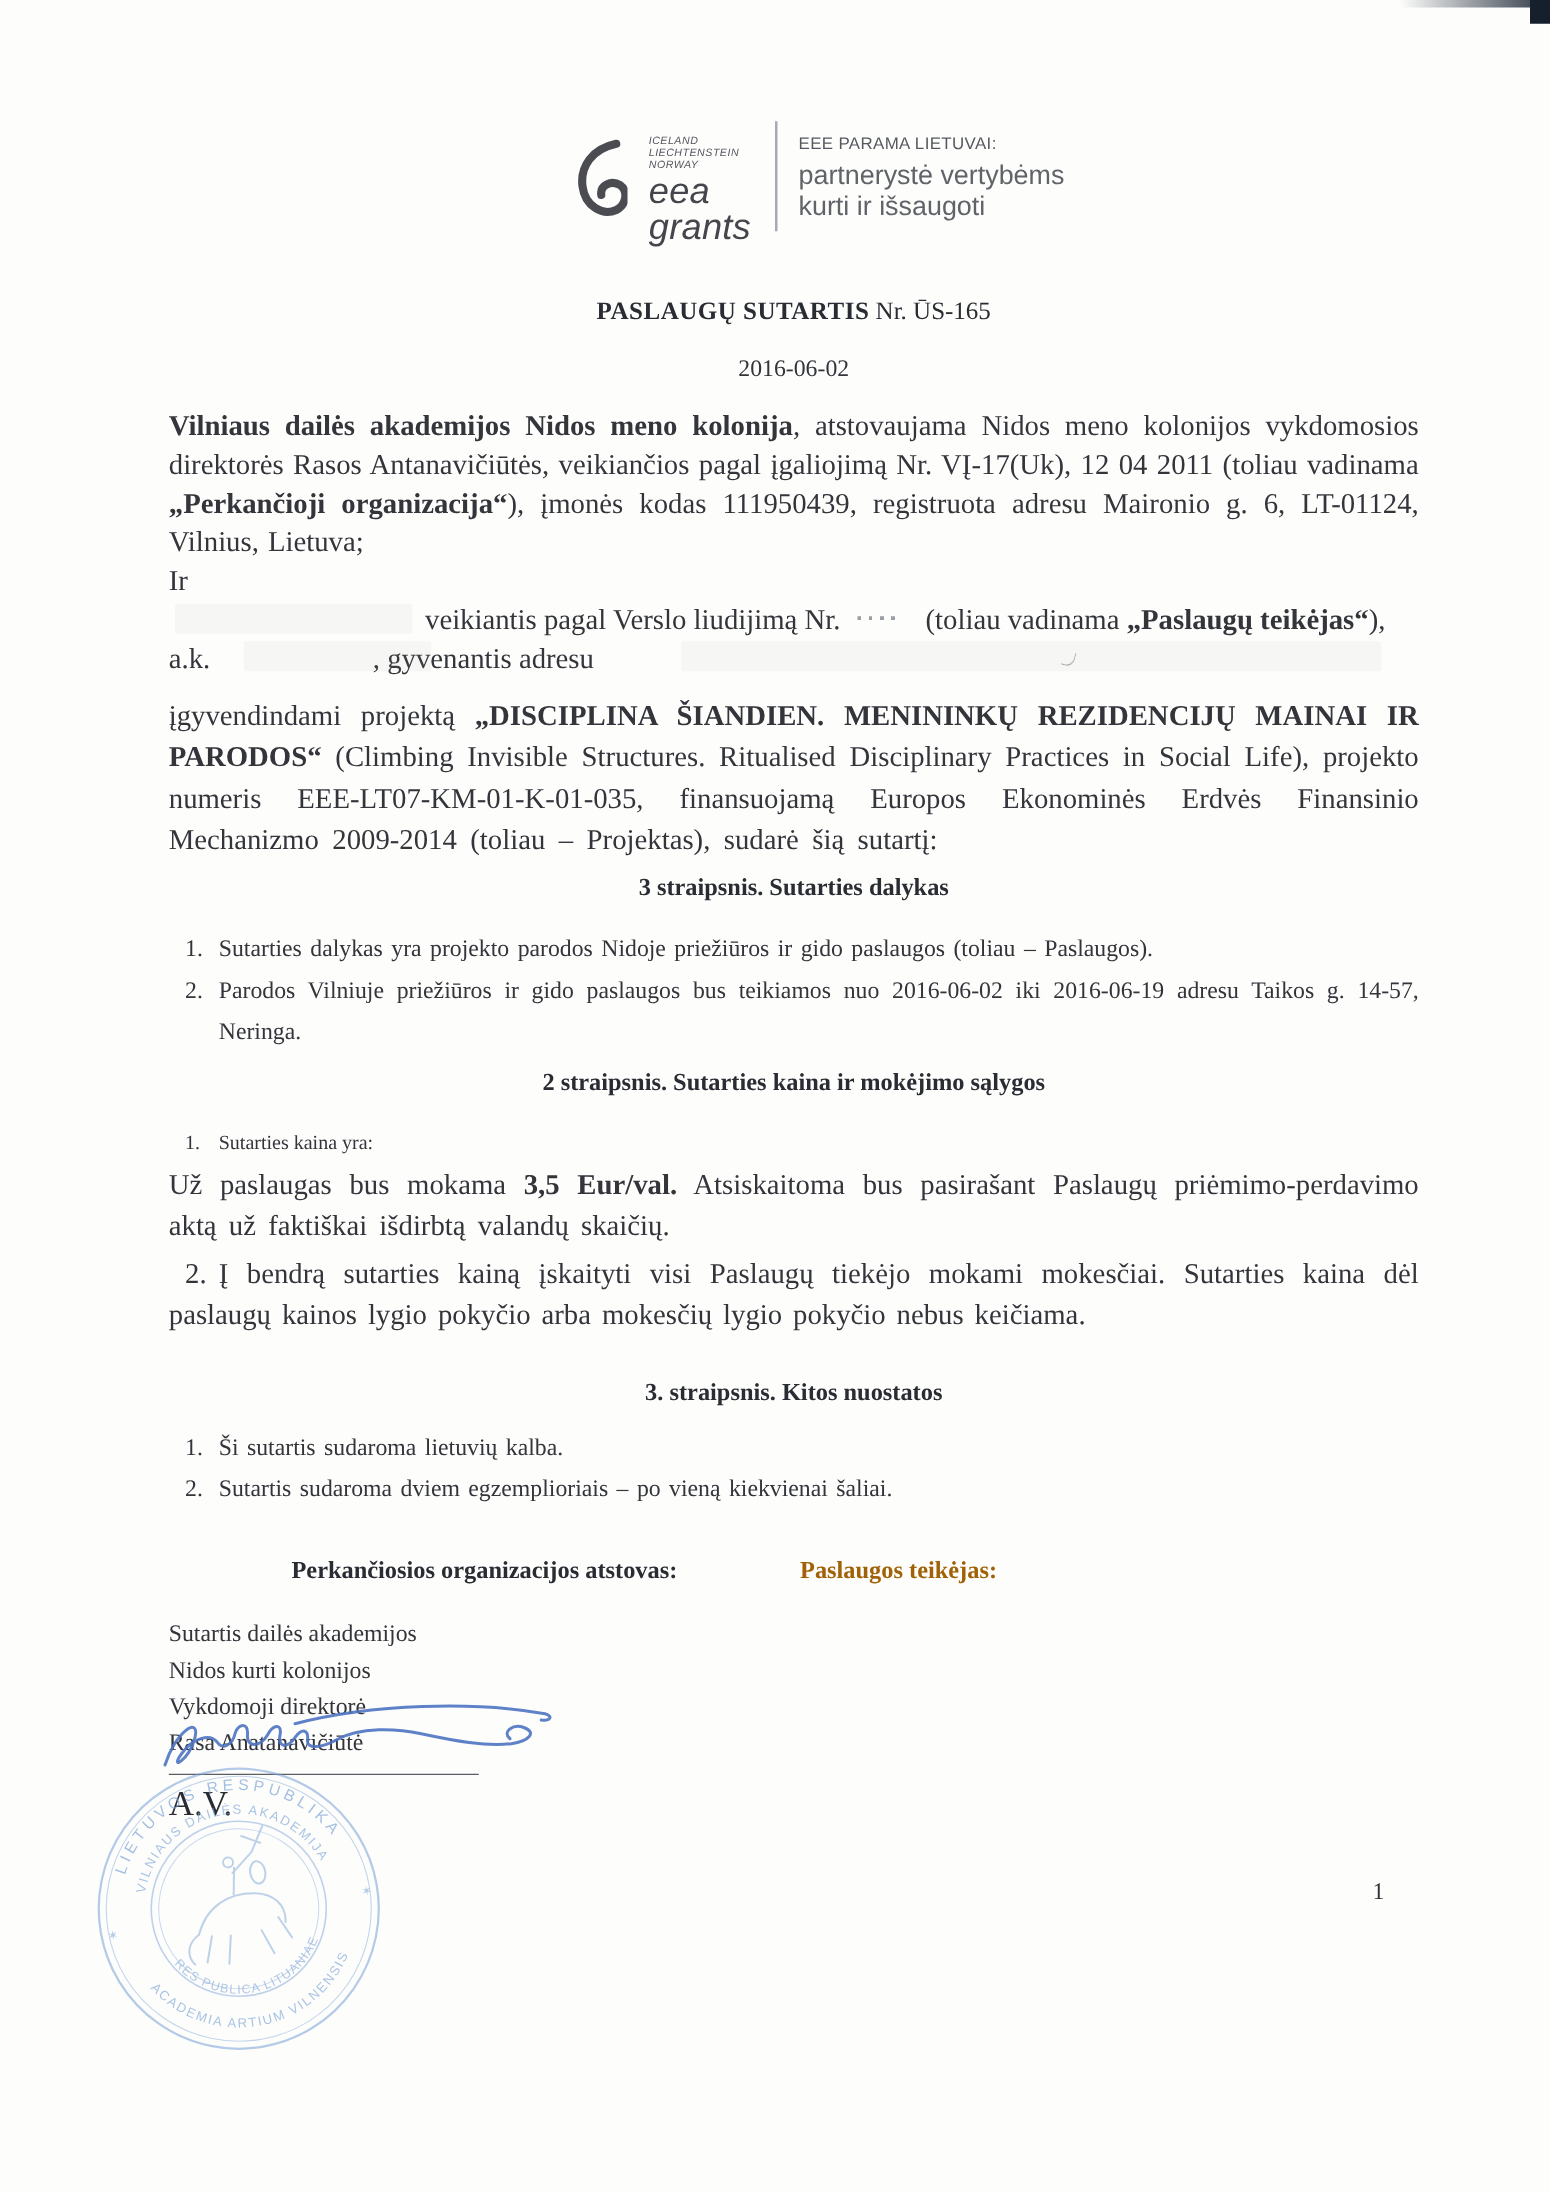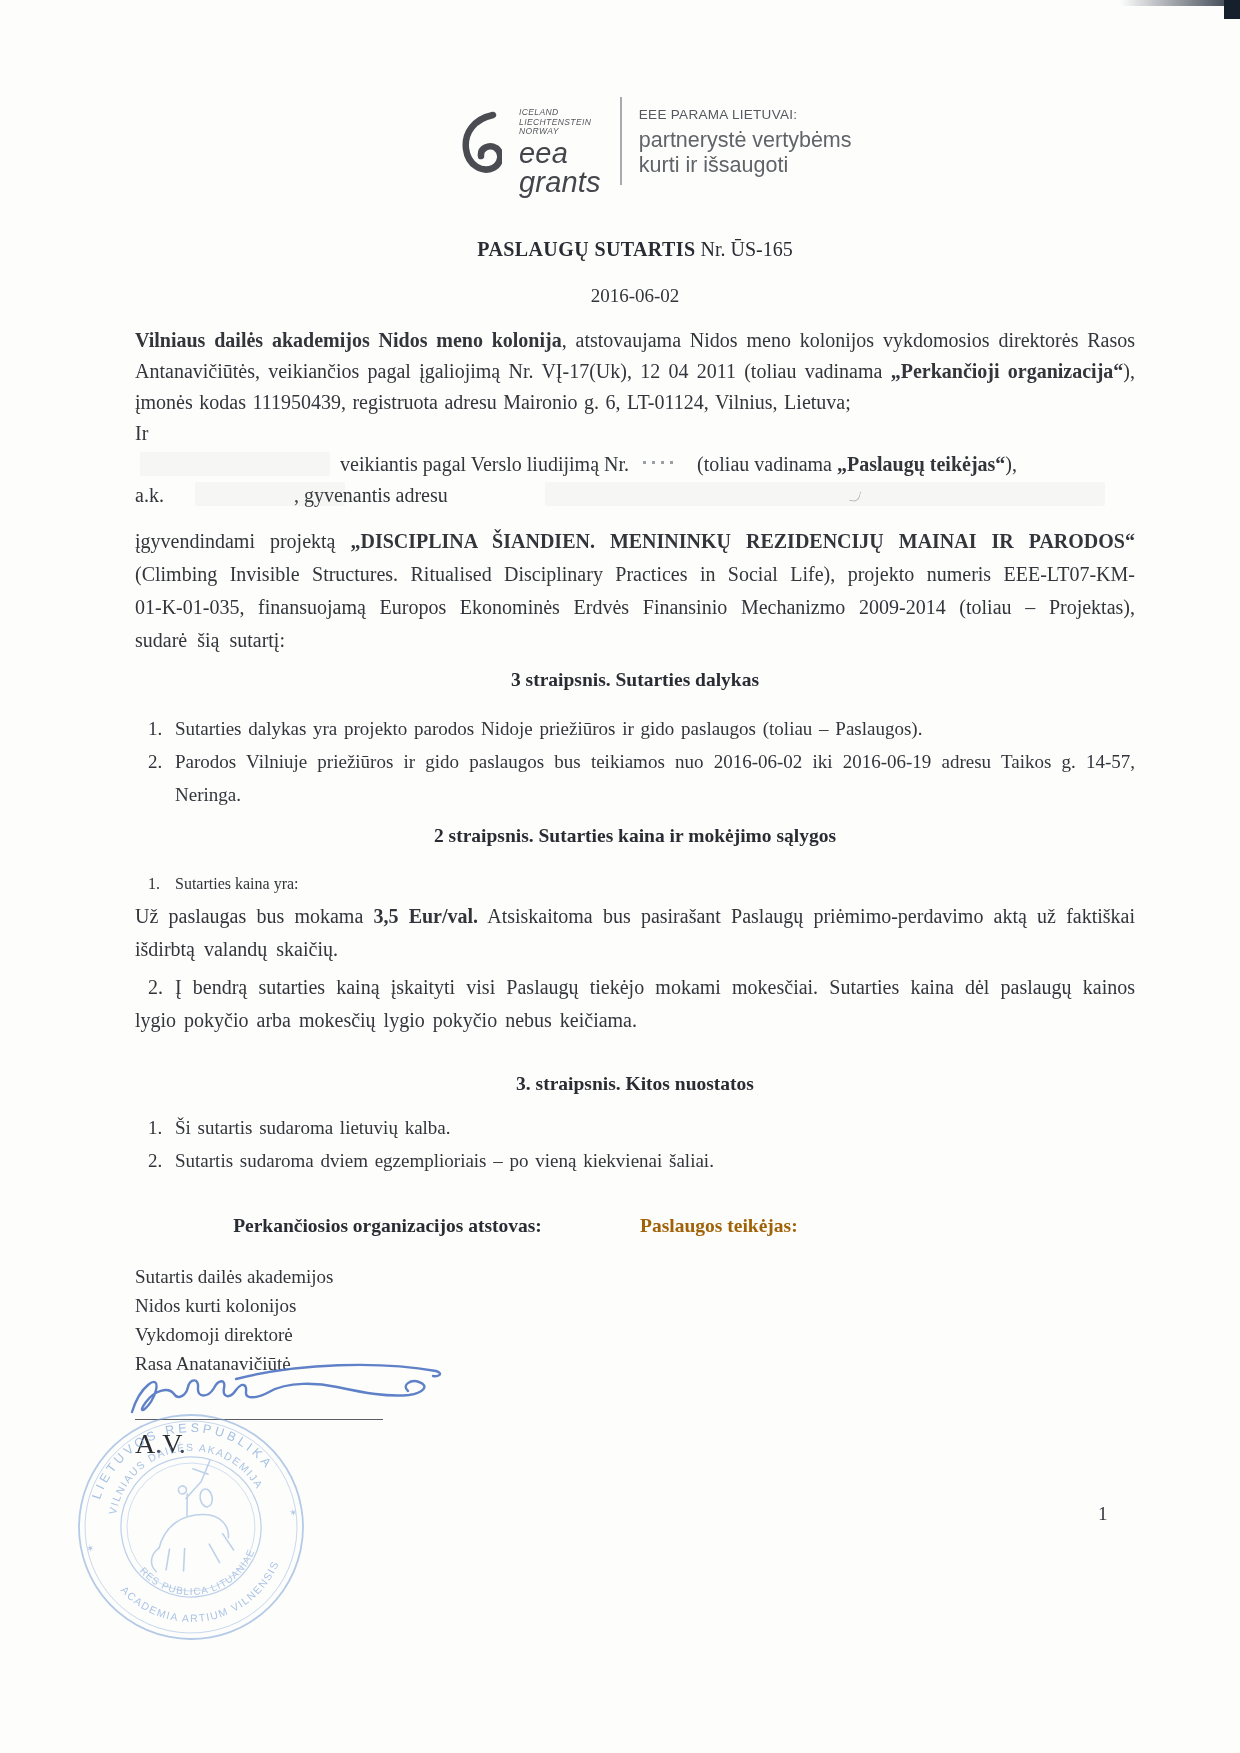--- a/index.html
+++ b/index.html
@@ -21,21 +21,21 @@
   .logo-divider{width:2px;background:#a7abb1;height:88px;margin:2px 17px 0 19px;}
   .tagline-block{font-family:"Liberation Sans", sans-serif;padding-top:12px;color:#5f6268;}
   .tag-title{font-size:13.5px;letter-spacing:.3px;color:#55585e;}
   .tag-line{font-size:21.5px;line-height:25px;color:#606368;margin-top:6px;}
   .tag-line + .tag-line{margin-top:0;}
 
   
   .title{margin-top:49px;text-align:center;font-size:20px;line-height:26px;color:#2a2c33;}
   .title b{letter-spacing:.4px;}
   .date{margin-top:21px;text-align:center;font-size:19px;line-height:26px;}
-  p,.line{margin:0;font-size:20px;line-height:31px;}
+  p,.line{margin:0;font-size:23px;line-height:31px;}
   .j{text-align:justify;}
   .p-intro{margin-top:16px;word-spacing:1.5px;}
   .and-line{line-height:31px;}
   .provider-line{white-space:nowrap;position:relative;}
   .prov-indent{display:inline-block;width:205px;}
   .gap-ticks{display:inline-block;width:68px;height:10px;position:relative;}
   .gap-ticks::before{content:"";position:absolute;left:14px;top:0;width:34px;height:3px;
       background:repeating-linear-gradient(90deg,#7a7f88 0 3px, transparent 3px 9px);opacity:.75;}
   .ak-gap{display:inline-block;width:130px;}
   .smear{position:absolute;background:rgba(150,150,140,.07);border-radius:2px;}

